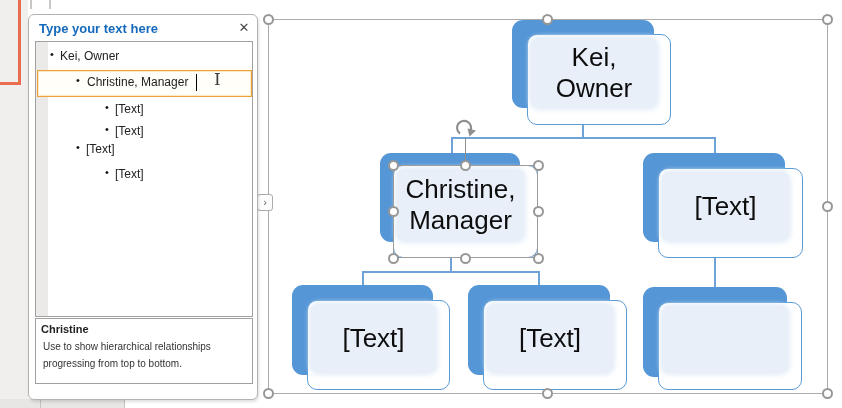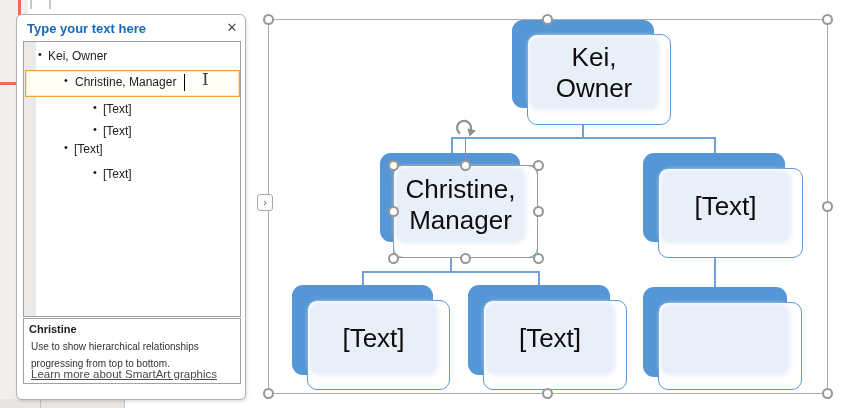--- a/index.html
+++ b/index.html
@@ -7,21 +7,21 @@
        font-family:"Liberation Sans",sans-serif;position:relative;}
   .abs{position:absolute;}
   
   .bg-strip{left:0;top:0;width:28px;height:408px;background:#f0efee;}
   .orange-v{left:18px;top:0;width:3px;height:84px;background:#ea6e4d;}
   .orange-h{left:0;top:82px;width:21px;height:3px;background:#ea6e4d;}
   .tick{top:0;width:2px;height:9px;background:#c9c7c5;}
   .bl-band{left:0;top:399px;width:125px;height:9px;background:#e8e6e4;}
   .bl-div{top:399px;width:1px;height:9px;background:#c6c4c2;}
   
-  .pane{left:16px;top:14px;width:228px;height:384px;background:#ffffff;
+  .pane{left:28px;top:14px;width:228px;height:384px;background:#ffffff;
         border:1px solid #b5b3b1;border-radius:6px;box-shadow:1px 2px 3px rgba(0,0,0,.12);}
   .pane-title{left:10px;top:6px;font-size:13px;font-weight:bold;color:#1569bd;}
   .pane-close{left:206px;top:4px;width:18px;height:18px;font-size:13px;color:#4a4a4a;
               text-align:center;line-height:18px;cursor:default;}
   .list-box{left:6px;top:26px;width:216px;height:274px;border:1px solid #a3a1a0;background:#fff;}
   .gutter{left:0;top:0;width:12px;height:100%;background:#eceae9;}
   .row{height:18px;font-size:12px;color:#222222;white-space:nowrap;}
   .bullet{position:absolute;top:1px;font-size:11px;color:#111;}
   .rowlabel{position:absolute;top:2px;}
   .hl{left:1px;top:28px;width:213px;height:25px;background:#fffef8;border:1px solid #efa13a;
@@ -185,15 +185,14 @@
 
     <div class="abs row" style="left:0;top:123px;width:214px">
       <span class="bullet" style="left:69px">•</span>
       <span class="rowlabel" style="left:79px">[Text]</span>
     </div>
   </div>
 
   <div class="abs foot-box">
     <div class="abs foot-title">Christine</div>
     <div class="abs foot-desc">Use to show hierarchical relationships progressing from top to bottom.</div>
-    <div class="abs foot-link">Learn more about SmartArt graphics</div>
   </div>
 </div>
 
 </body></html>

